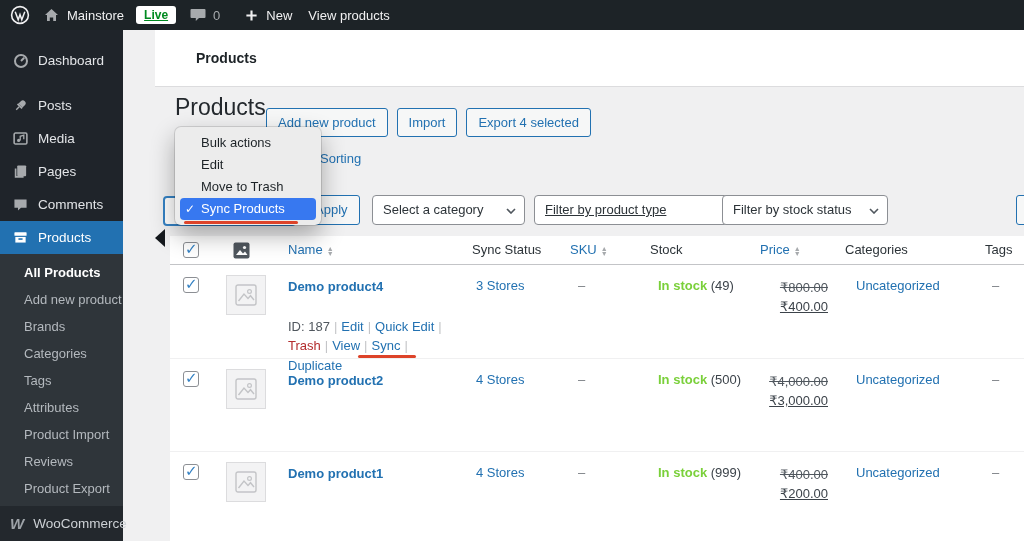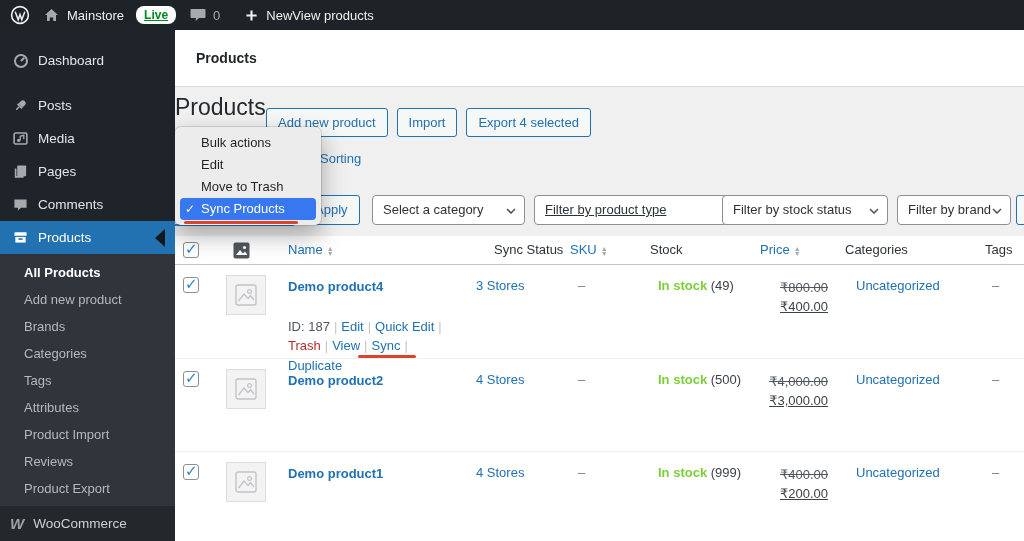--- a/index.html
+++ b/index.html
@@ -8,29 +8,29 @@
   .screen{position:relative;width:1024px;height:541px;overflow:hidden;background:#f0f0f1;}
 
   
   .adminbar{position:absolute;left:0;top:0;width:1024px;height:30px;background:#1d2327;color:#f0f0f1;
             display:flex;align-items:center;font-size:13px;z-index:40;}
   .ab-ico{display:inline-flex;align-items:center;}
   .ab-logo{margin-left:10px;}
   .ab-home{margin-left:14px;color:#a7aaad;}
   .ab-site{margin-left:8px;color:#f0f0f1;}
   .ab-live{margin-left:12px;background:#ffffff;color:#008a20;font-weight:700;font-size:12px;
-           padding:2px 8px;border-radius:8px;line-height:14px;text-decoration:underline;}
+           padding:2px 8px;border-radius:3px;line-height:14px;text-decoration:underline;}
   .ab-bubble{margin-left:14px;color:#a7aaad;}
   .ab-count{margin-left:7px;color:#a7aaad;}
   .ab-plus{margin-left:25px;color:#f0f0f1;}
   .ab-new{margin-left:8px;}
-  .ab-view{color:#f0f0f1;}
-
-  
-  .sidebar{position:absolute;left:0;top:30px;width:175px;height:511px;background:#1f242a;z-index:30;}
+  .ab-view{margin-left:16px;color:#f0f0f1;}
+
+  
+  .sidebar{position:absolute;left:0;top:30px;width:123px;height:511px;background:#1f242a;z-index:30;}
   .m-item{height:33px;display:flex;align-items:center;padding-left:12px;color:#e2e4e7;font-size:13.5px;position:relative;}
   .m-item .mi{width:17px;display:inline-flex;justify-content:center;color:#a7aaad;margin-right:9px;}
   .m-item.first{margin-top:14px;}
   .m-item.gap{margin-top:12px;}
   .m-item.active{background:#2271b1;color:#fff;}
   .m-item.active .mi{color:#fff;}
   .menu-arrow{position:absolute;left:155px;top:229px;width:0;height:0;border:9px solid transparent;
               border-left:0;border-right:10px solid #14181c;z-index:31;}
   .submenu{background:#2f353a;padding:5px 0 4px 0;}
   .sm-item{height:27px;line-height:27px;padding-left:24px;font-size:13px;color:#b4b9be;}
@@ -72,21 +72,21 @@
                        background:#dd4329;border-radius:2px;}
 
   
   .ptable{position:absolute;left:170px;top:236px;width:854px;bottom:0;background:#fff;}
   .thead{position:relative;height:29px;border-bottom:1px solid #c3c4c7;font-size:13px;color:#2c3338;}
   .thead .hc{position:absolute;top:6px;white-space:nowrap;}
   .hc.blue{color:#2271b1;}
   .h-cb{left:13px;top:7px;}
   .h-img{left:63px;top:5px;}
   .h-name{left:118px;}
-  .h-sync{left:324px;}
+  .h-sync{left:302px;}
   .h-sku{left:400px;text-align:center;}
   .h-stock{left:480px;}
   .h-price{left:590px;}
   .h-cat{left:675px;}
   .h-tags{left:815px;}
   .sortpair{display:inline-block;vertical-align:middle;margin-left:4px;color:#a7aaad;}
   .sortpair span{display:block;font-size:7px;line-height:5px;}
 
   .trow{position:relative;height:93px;font-size:13px;}
   .trow + .trow{border-top:1px solid #f0f0f1;}
@@ -256,26 +256,20 @@
     <svg width="10" height="6" viewBox="0 0 10 6">
         <path d="M1 1 l4 4 4-4" fill="none" stroke="#50575e" stroke-width="1.6"></path>
       </svg>
   </div>
   <div class="sel f-stock">
     <span>Filter by stock status</span>
     <svg width="10" height="6" viewBox="0 0 10 6">
         <path d="M1 1 l4 4 4-4" fill="none" stroke="#50575e" stroke-width="1.6"></path>
       </svg>
   </div>
-  <div class="sel f-brand">
-    <span>Filter by brand</span>
-    <svg width="10" height="6" viewBox="0 0 10 6">
-        <path d="M1 1 l4 4 4-4" fill="none" stroke="#50575e" stroke-width="1.6"></path>
-      </svg>
-  </div>
   <div class="f-more"></div>
 
   <div class="dd">
     <div class="dd-item">Bulk actions</div>
     <div class="dd-item">Edit</div>
     <div class="dd-item">Move to Trash</div>
     <div class="dd-item sel2">
       <span class="chk">✓</span>
       <span>Sync Products</span>
     </div>

